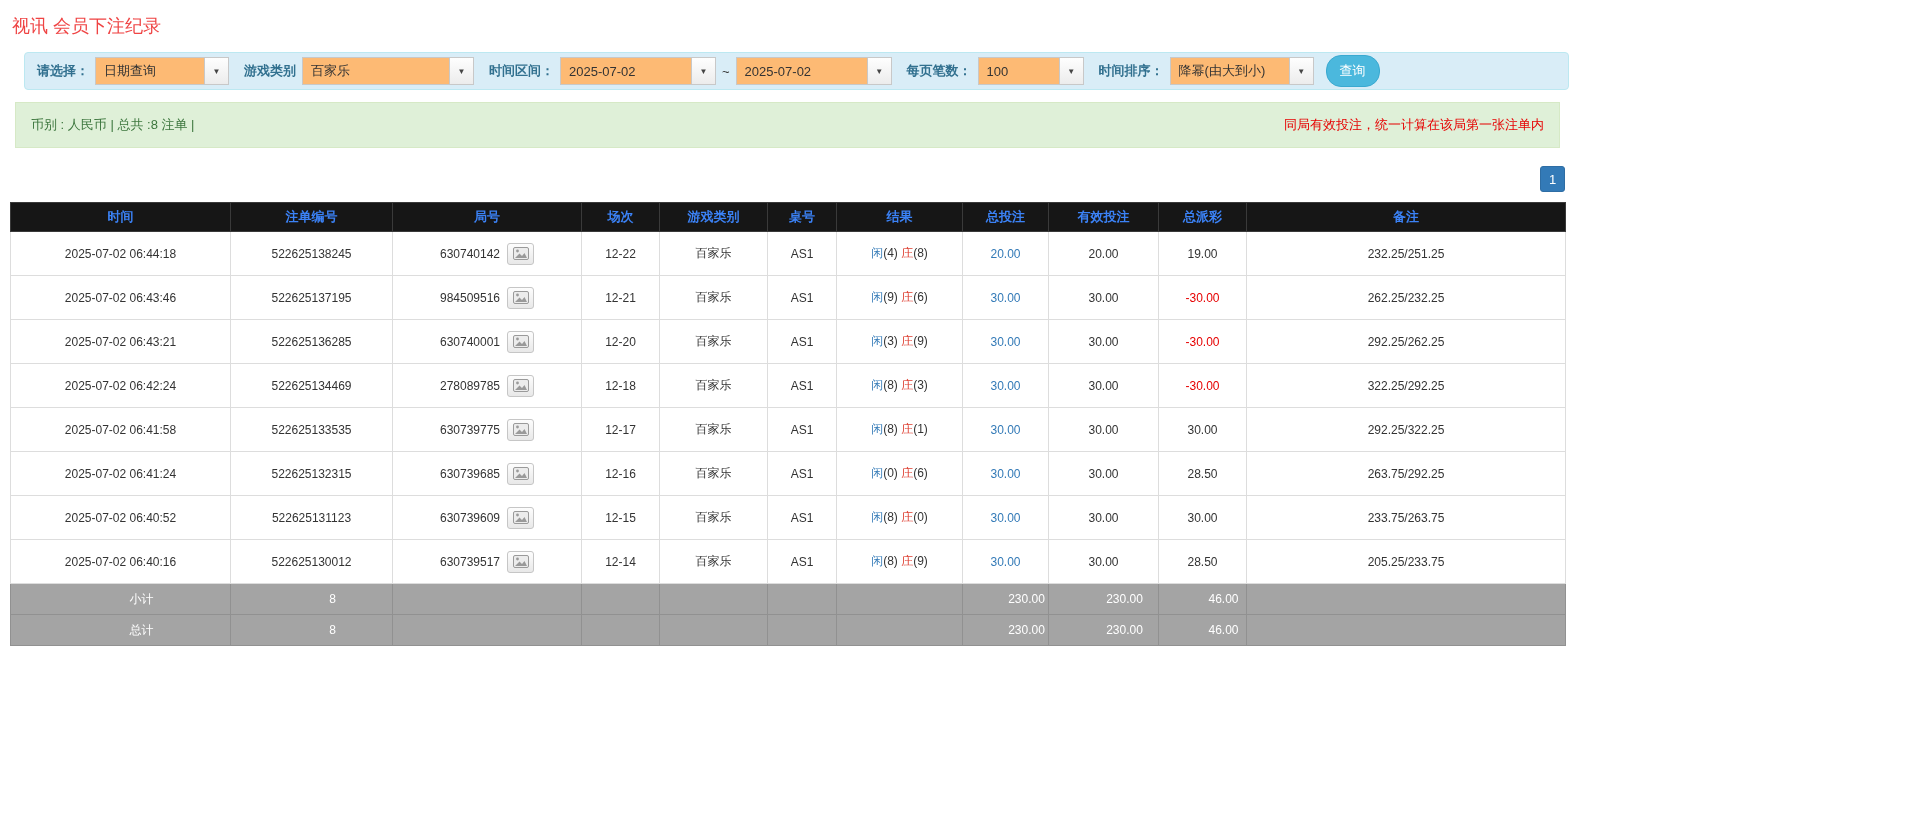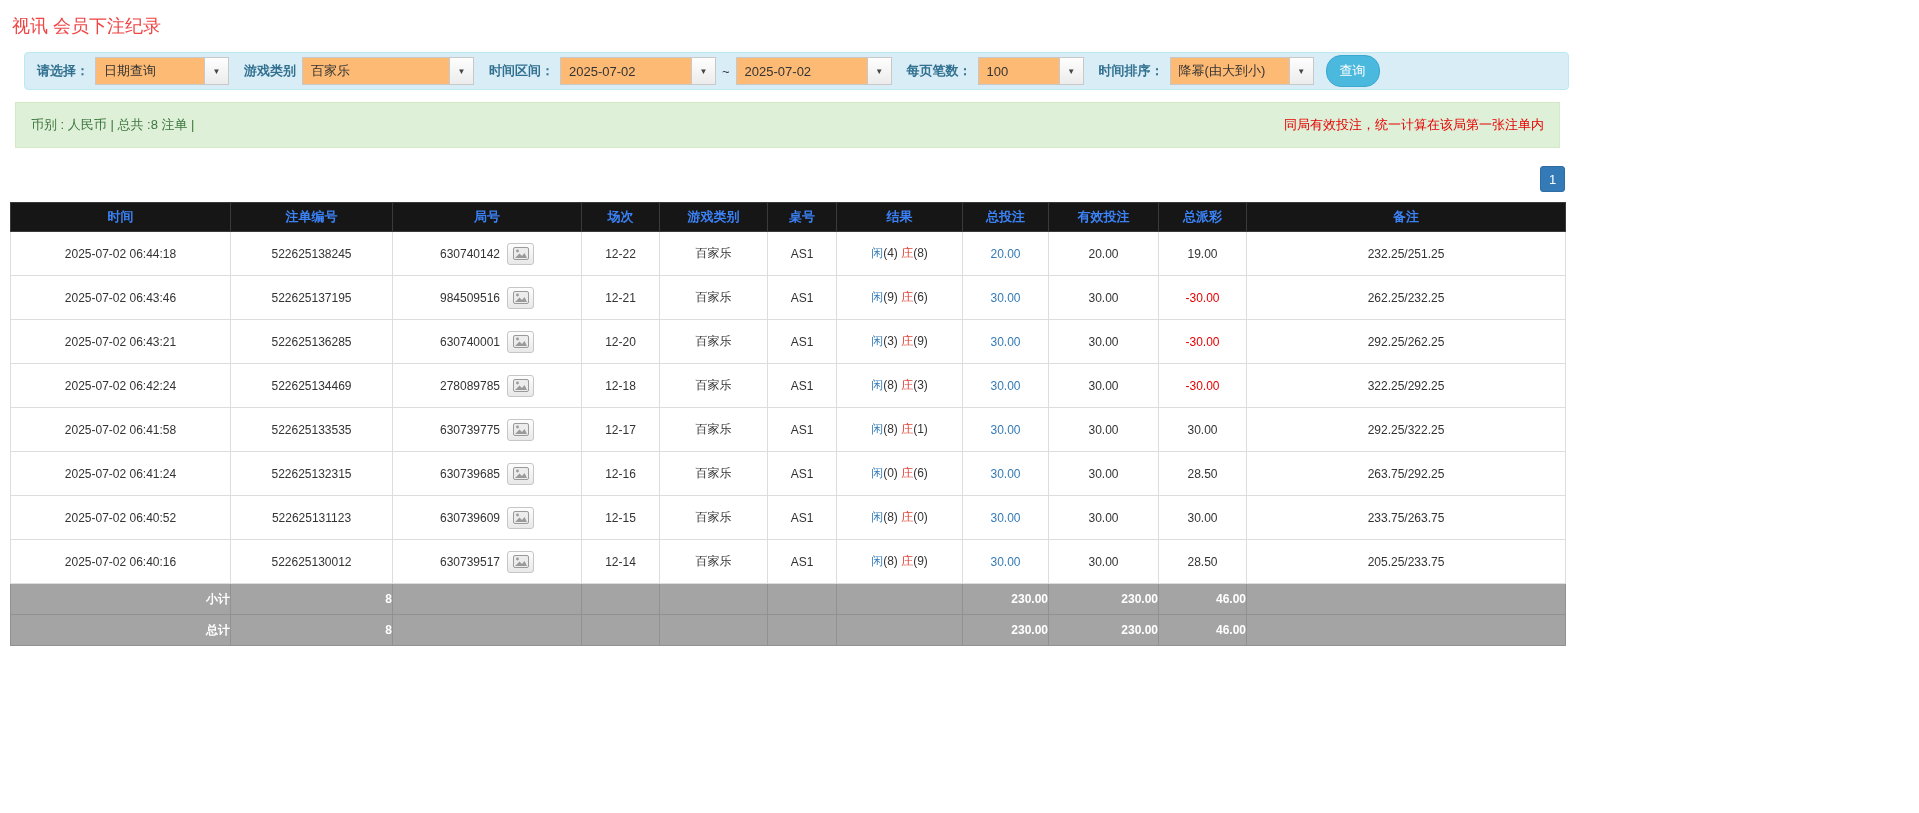--- a/index.html
+++ b/index.html
@@ -128,22 +128,22 @@
     height: 44px;
     color: #333;
     background: #fff;
     overflow: hidden;
     white-space: nowrap;
   }
   tfoot td {
     background: var(--footer-bg, #a4a4a4);
     color: #fff;
     font-size: 12px;
-    font-weight: bold;
-    text-align: right;
+    font-weight: normal;
+    text-align: center;
     height: 31px;
     border: 1px solid #919191;
     padding-left: 42px;
   }
   .round-cell span { vertical-align: middle; }
   .video-btn {
     display: inline-flex;
     align-items: center;
     justify-content: center;
     width: 27px;

